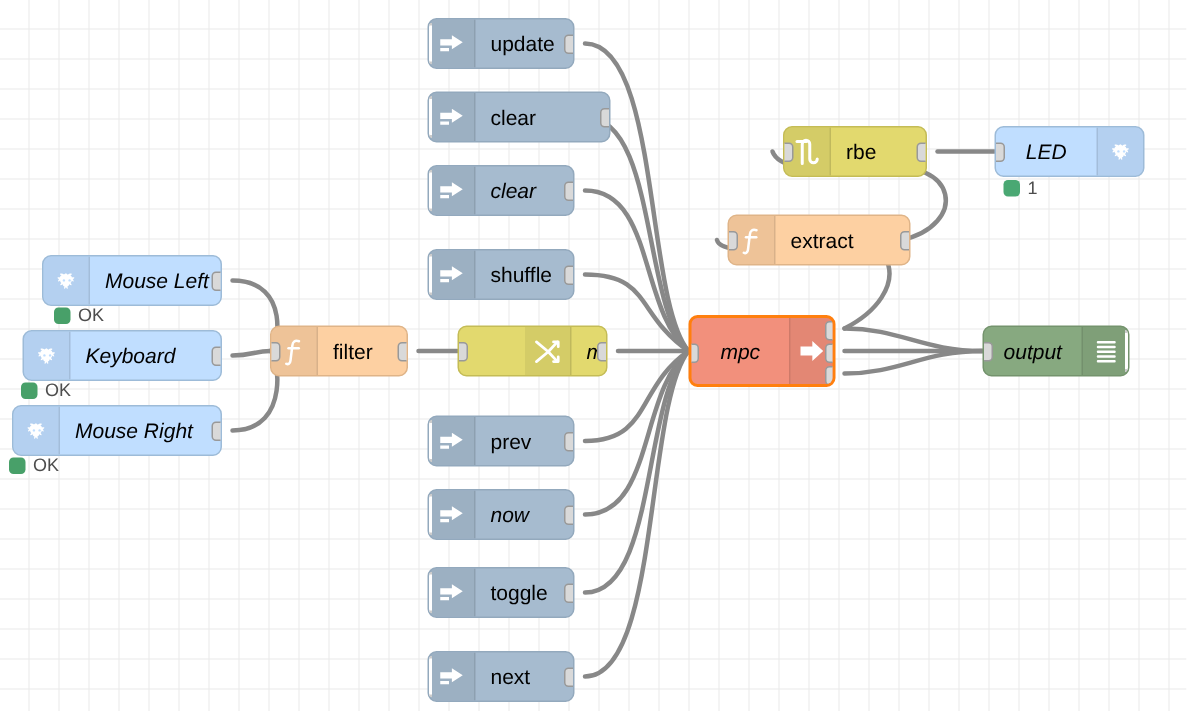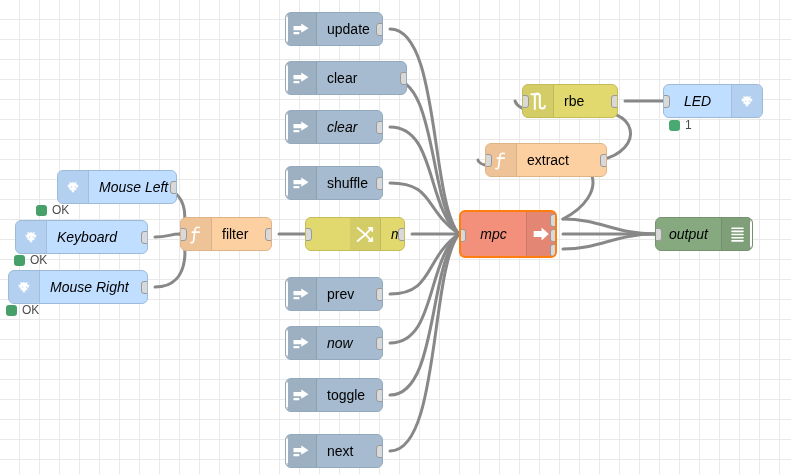--- a/index.html
+++ b/index.html
@@ -141,21 +141,21 @@
       <path d="M 601,160 C 645,150 640,105 585,112 C 540,118 518,110 515,101"></path>
 
       <path d="M 625,101 L 663,101"></path>
 
       <path d="M 563,219 C 600,219 615,234 655,234"></path>
       <path d="M 563,234 C 600,234 615,234 655,234"></path>
       <path d="M 563,249 C 600,249 615,234 655,234"></path>
     </g>
   </svg>
 
-  <div class="node n-rpi" style="left:28px;top:170px;width:120px;margin-left:29px;">
+  <div class="node n-rpi" style="left:28px;top:170px;width:120px;">
     <div class="icon-box left">
       <svg width="19" height="19" viewBox="0 0 24 24" fill="#ffffff">
         <path d="M12 5.2c-1 0-1.8.5-2.3 1.2C9 5.9 8.3 5.5 7.5 5.5c-.5 0-.9.1-1.3.3.3.6.9 1 1.6 1.2-.8.3-1.4 1-1.6 1.8-.7-.3-1.5-.2-2.1.2.3.6.9 1 1.6 1.1-.7.5-1.1 1.3-1 2.2.7-.1 1.3-.5 1.7-1 0 .9.4 1.7 1.1 2.2-.6.4-1 1.1-1 1.9.8 0 1.5-.3 2-.9.2.9.8 1.6 1.6 2-.4.6-.5 1.3-.2 2 .7-.3 1.2-.9 1.4-1.6.2.7.7 1.3 1.4 1.6.3-.7.2-1.4-.2-2 .8-.4 1.4-1.1 1.6-2 .5.6 1.2.9 2 .9 0-.8-.4-1.5-1-1.9.7-.5 1.1-1.3 1.1-2.2.4.5 1 .9 1.7 1-.1-.9-.3-1.7-1-2.2.7-.1 1.3-.5 1.6-1.1-.6-.4-1.4-.5-2.1-.2-.2-.8-.8-1.5-1.6-1.8.7-.2 1.3-.6 1.6-1.2-.4-.2-.8-.3-1.3-.3-.8 0-1.5.4-2.2 1-.5-.8-1.3-1.3-2.3-1.3z"></path>
         <circle cx="9.6" cy="11.3" r="1" fill="#c0deff"></circle>
         <circle cx="14.4" cy="11.3" r="1" fill="#c0deff"></circle>
       </svg>
     </div>
     <div class="label ital">Mouse Left</div>
     <div class="port out"></div>
   </div>

